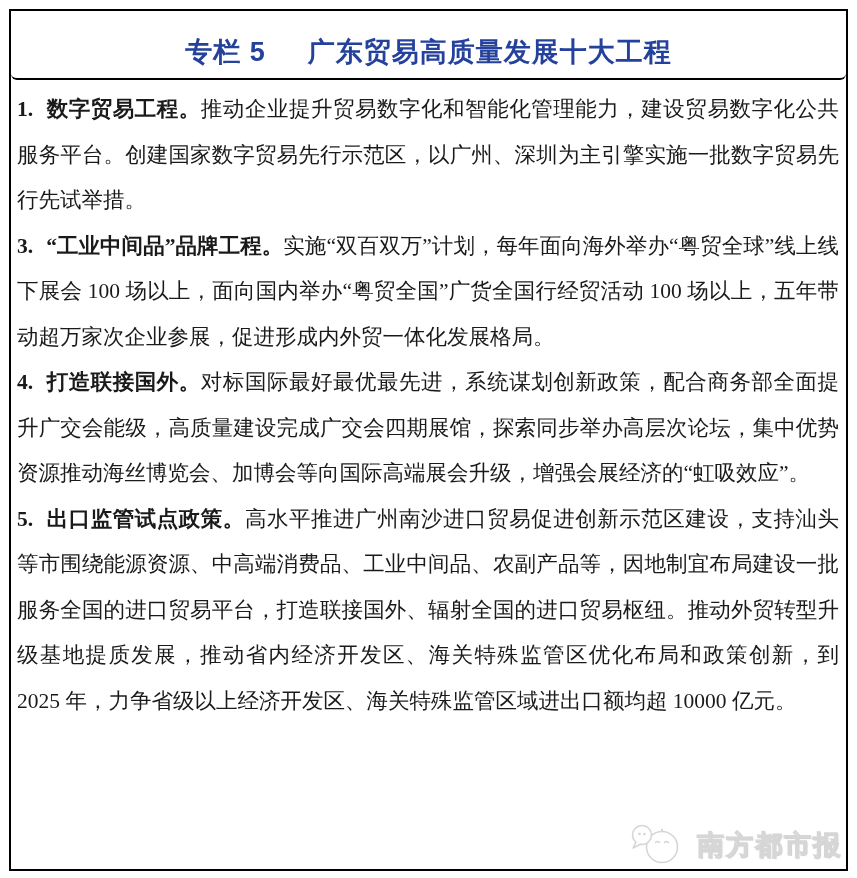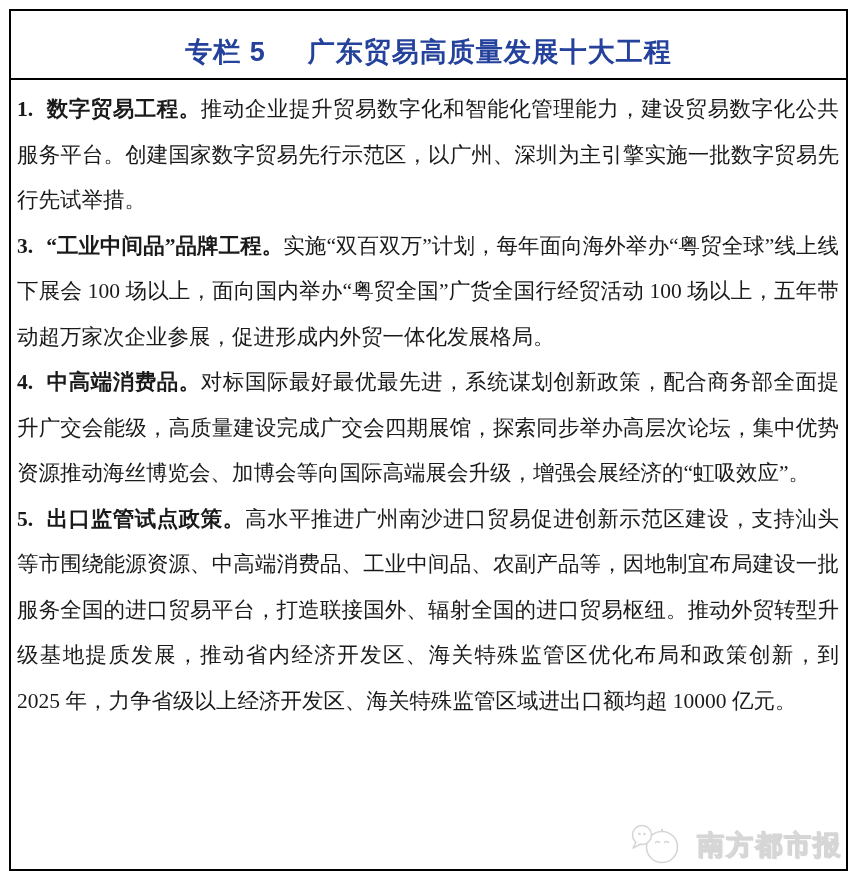--- a/index.html
+++ b/index.html
@@ -9,21 +9,21 @@
   }
   .panel{
     position:absolute;left:9px;top:9px;right:9px;bottom:7px;
     border:2px solid #000;background:#fff;box-sizing:border-box;
   }
   .panel-title{
     height:69px;border-bottom:2px solid #000;box-sizing:border-box;
     display:flex;align-items:flex-end;justify-content:center;
     padding-bottom:8px;
     font-family:"Liberation Sans","DejaVu Sans",sans-serif;
-    font-weight:bold;font-size:27px;letter-spacing:1px;
+    font-weight:bold;font-size:27px;letter-spacing:1px;border-radius:6px;
   }
   .panel-title .t-gap{margin-left:42px;}
   .panel-body{
     padding:7px 7px 0 6px;
     font-size:21.5px;line-height:45.5px;
     color:#1a1a1a;
     text-align:justify;text-justify:inter-ideograph;
   }
   .para{margin:0;}
   .para .num{font-weight:bold;margin-right:13px;}
@@ -52,21 +52,21 @@
   </div>
 
   <div class="panel-body">
     <p class="para">
       <span class="num">1.</span><span class="lead">数字贸易工程。</span><span class="body-text">推动企业提升贸易数字化和智能化管理能力，建设贸易数字化公共服务平台。创建国家数字贸易先行示范区，以广州、深圳为主引擎实施一批数字贸易先行先试举措。</span>
     </p>
     <p class="para">
       <span class="num">3.</span><span class="lead">“工业中间品”品牌工程。</span><span class="body-text">实施“双百双万”计划，每年面向海外举办“粤贸全球”线上线下展会 100 场以上，面向国内举办“粤贸全国”广货全国行经贸活动 100 场以上，五年带动超万家次企业参展，促进形成内外贸一体化发展格局。</span>
     </p>
     <p class="para">
-      <span class="num">4.</span><span class="lead">中高端消费品。</span><span class="body-text">对标国际最好最优最先进，系统谋划创新政策，配合商务部全面提升广交会能级，高质量建设完成广交会四期展馆，探索同步举办高层次论坛，集中优势资源推动海丝博览会、加博会等向国际高端展会升级，增强会展经济的“虹吸效应”。</span>
+      <span class="num">4.</span><span class="lead">打造联接国外。</span><span class="body-text">对标国际最好最优最先进，系统谋划创新政策，配合商务部全面提升广交会能级，高质量建设完成广交会四期展馆，探索同步举办高层次论坛，集中优势资源推动海丝博览会、加博会等向国际高端展会升级，增强会展经济的“虹吸效应”。</span>
     </p>
     <p class="para">
       <span class="num">5.</span><span class="lead">出口监管试点政策。</span><span class="body-text">高水平推进广州南沙进口贸易促进创新示范区建设，支持汕头等市围绕能源资源、中高端消费品、工业中间品、农副产品等，因地制宜布局建设一批服务全国的进口贸易平台，打造联接国外、辐射全国的进口贸易枢纽。推动外贸转型升级基地提质发展，推动省内经济开发区、海关特殊监管区优化布局和政策创新，到 2025 年，力争省级以上经济开发区、海关特殊监管区域进出口额均超 10000 亿元。</span>
     </p>
   </div>
 
 </div>
 
 <div class="watermark">
   <svg class="wm-icon" width="56" height="48" viewBox="0 0 56 48" fill="none" xmlns="http://www.w3.org/2000/svg">

